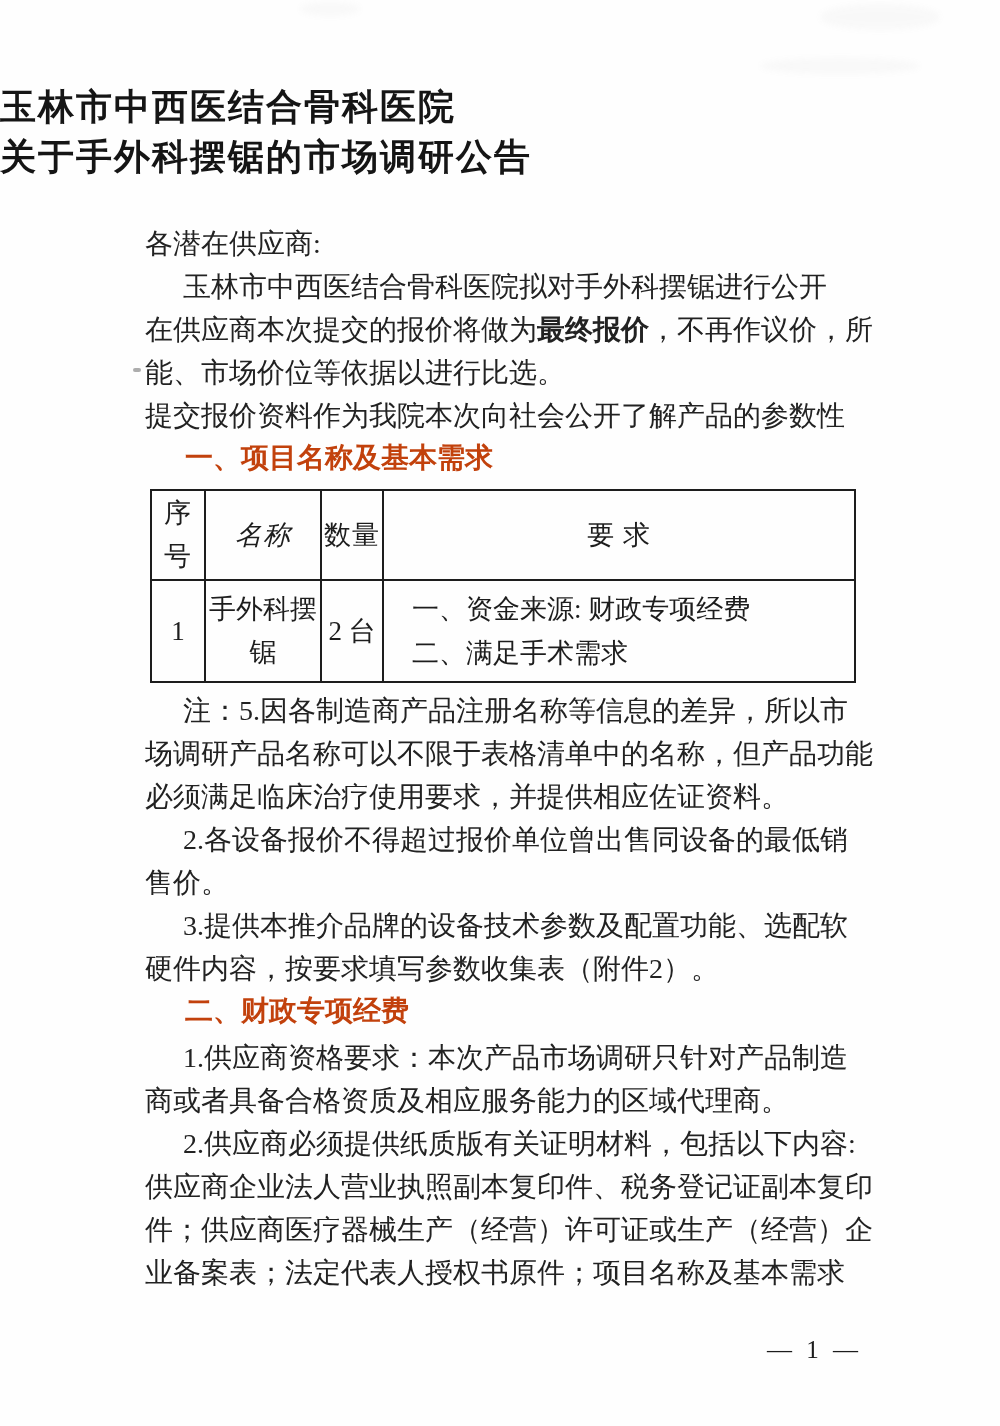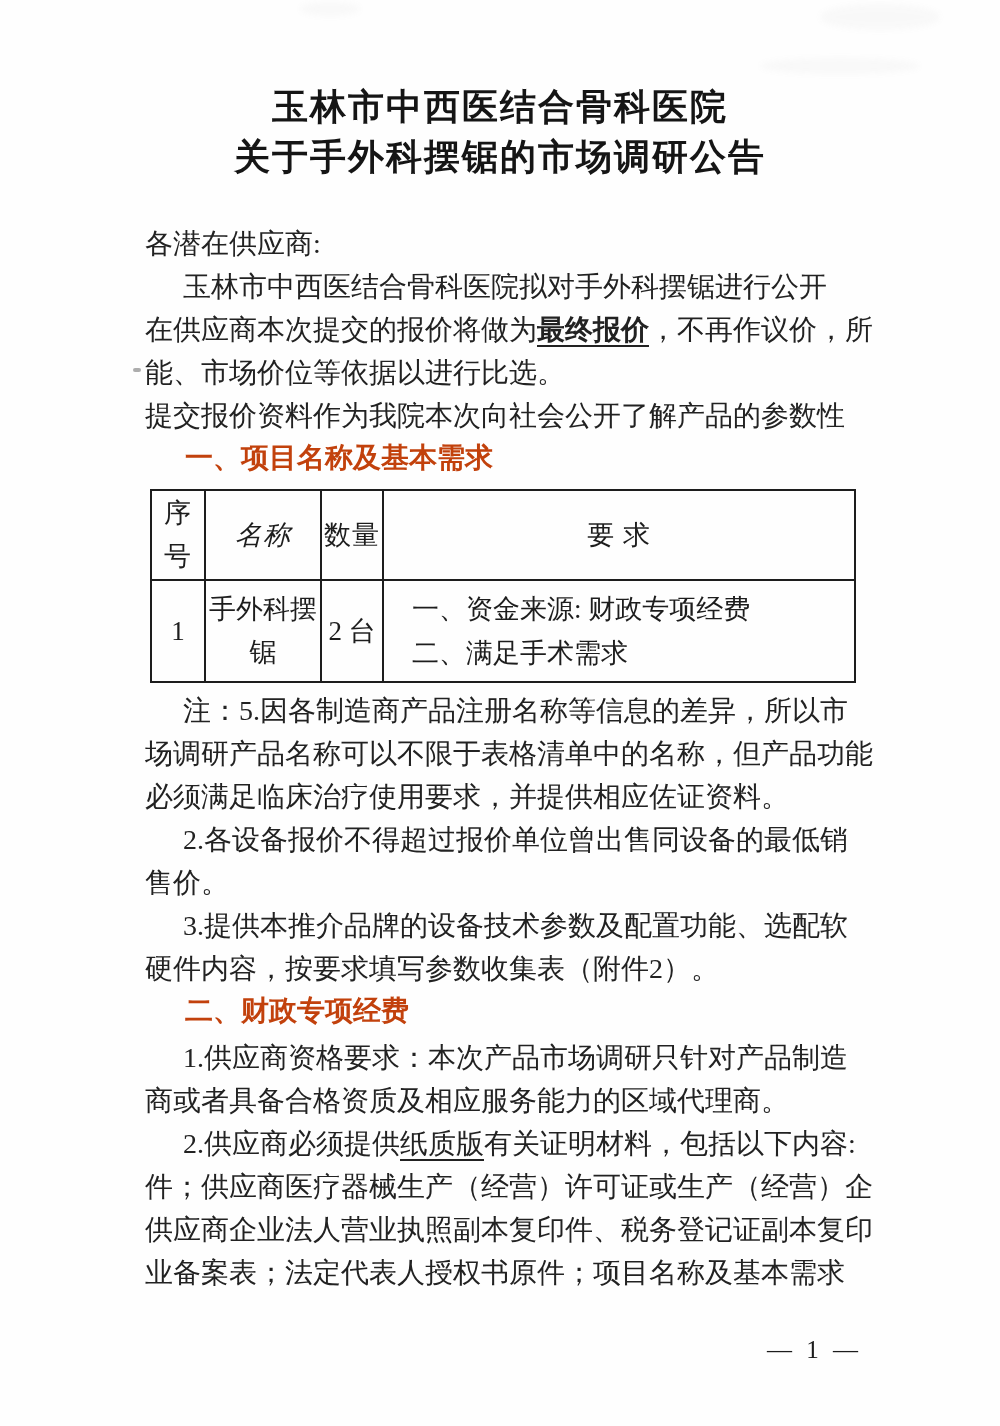--- a/index.html
+++ b/index.html
@@ -13,21 +13,20 @@
   }
   .page{position:absolute;inset:0;background:#fefefe;}
   
   .noise{position:absolute;border-radius:50%;background:#9a9a9a;opacity:0.05;filter:blur(3px);}
   .noise.n1{left:300px;top:2px;width:60px;height:14px;}
   .noise.n2{left:820px;top:4px;width:120px;height:26px;}
   .noise.n3{left:760px;top:58px;width:160px;height:16px;}
 
   .doc-title{
     margin-top:82px;
-    text-align:center;
     font-weight:bold;
     font-size:36px;
     line-height:50px;
     letter-spacing:2px;
     color:#151515;
   }
   .content{
     margin:40px 130px 0 145px;
     font-size:28px;
     line-height:43px;
@@ -37,21 +36,21 @@
   .ind{padding-left:38px;}
   .heading{
     font-family:Liberation Mono, monospace;
     font-weight:bold;
     font-size:28px;
     line-height:46px;
     padding-left:40px;
     color:#c2410c;
     white-space:nowrap;
   }
-  .u{text-decoration:underline;text-underline-offset:6px;text-decoration-thickness:2px;}
+  .u{text-underline-offset:6px;text-decoration-thickness:2px;}
   .b{font-weight:bold;}
 
   
   .req-table{
     border-collapse:collapse;
     width:706px;
     margin:6px 0 6px 5px;
     table-layout:fixed;
   }
   .req-table td{
@@ -145,21 +144,21 @@
 
     <div class="line ind">3.提供本推介品牌的设备技术参数及配置功能、选配软</div>
     <div class="line">硬件内容，按要求填写参数收集表（附件2）。</div>
 
     <div class="heading">二、财政专项经费</div>
 
     <div class="line ind">1.供应商资格要求：本次产品市场调研只针对产品制造</div>
     <div class="line">商或者具备合格资质及相应服务能力的区域代理商。</div>
 
     <div class="line ind"><span>2.供应商必须提供</span><span class="u">纸质版</span><span>有关证明材料，包括以下内容:</span></div>
+    <div class="line">供应商企业法人营业执照副本复印件、税务登记证副本复印</div>
     <div class="line">件；供应商医疗器械生产（经营）许可证或生产（经营）企</div>
-    <div class="line">供应商企业法人营业执照副本复印件、税务登记证副本复印</div>
     <div class="line">业备案表；法定代表人授权书原件；项目名称及基本需求</div>
 
   </div>
 
   <div class="page-number">— 1 —</div>
 
 </div>
 
 </body></html>

